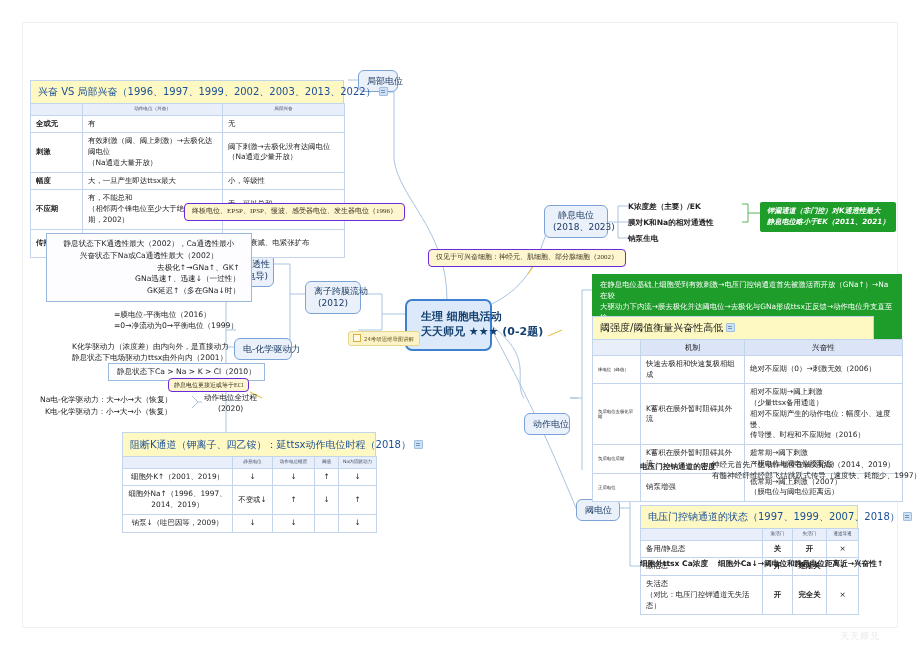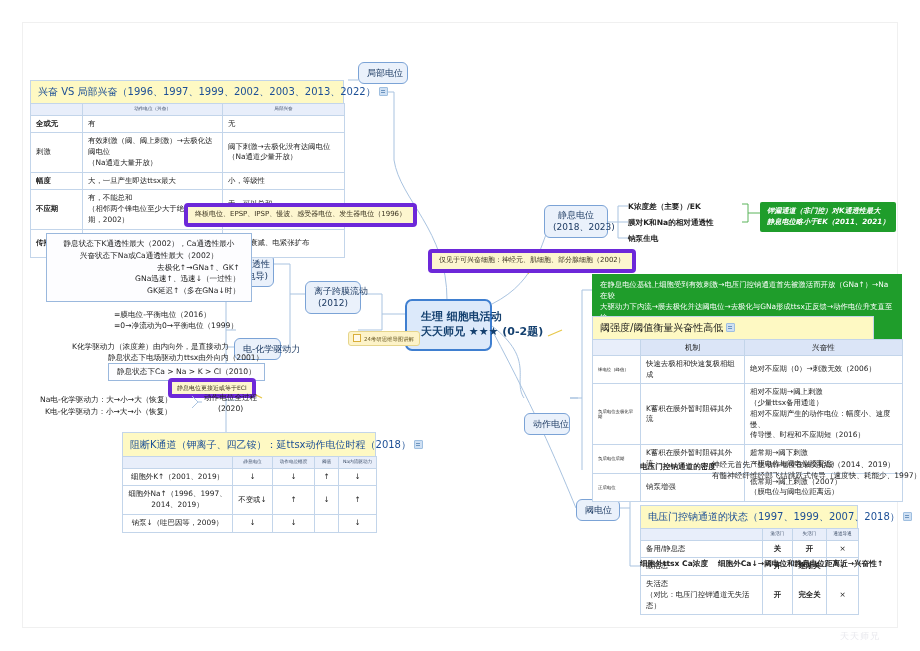--- a/index.html
+++ b/index.html
@@ -64,27 +64,28 @@
     line-height: 1.55;
     padding: 4px 7px;
     color: #1c1c1c;
     white-space: nowrap;
   }
 
   
   .sticky {
     position: absolute;
     background: #fdf6cf;
-    border: 4px solid #6d28d9;
+    border: 1px solid #6d28d9;
     border-radius: 4px;
     font-size: 7px;
     line-height: 1.4;
     padding: 3px 7px;
     color: #3a3320;
     white-space: nowrap;
+    font-family: Liberation Serif, serif;
   }
   .sticky.small { font-size: 6px; padding: 2px 5px; }
 
   
   .greenbox {
     position: absolute;
     background: #1f9d2b;
     color: #ffffff;
     font-size: 7.2px;
     line-height: 1.5;
@@ -267,35 +268,35 @@
   </svg>
 
   <div class="node topic center" style="left:405px; top:299px; width:87px;">
     <div>生理 细胞电活动</div>
     <div>天天师兄 ★★★ (0-2题)</div>
   </div>
   <div class="note-tag" style="left:348px; top:331px;">
     <span class="sq"></span><span>24考研思维导图讲解</span>
   </div>
 
-  <div class="node topic lvl1" style="left:358px; top:62px; width:50px;">
+  <div class="node topic lvl1" style="left:358px; top:70px; width:40px;">
     <span>局部电位</span>
   </div>
 
   <div class="node topic lvl1" style="left:234px; top:254px; width:40px; line-height:1.3;">
     <div>通透性</div>
     <div>(电导)</div>
   </div>
 
   <div class="node topic lvl1" style="left:305px; top:281px; width:56px; line-height:1.3;">
     <div>离子跨膜流动</div>
     <div>(2012)</div>
   </div>
 
-  <div class="node topic lvl1" style="left:234px; top:338px; width:47px;">
+  <div class="node topic lvl1" style="left:234px; top:338px; width:58px;">
     <span>电-化学驱动力</span>
   </div>
 
   <div class="node topic lvl1" style="left:544px; top:205px; width:64px; line-height:1.3;">
     <div>静息电位</div>
     <div>(2018、2023)</div>
   </div>
 
   <div class="node topic lvl1" style="left:524px; top:389px; width:46px;margin-top:24px;">
     <span>动作电位</span>
@@ -320,21 +321,21 @@
           <td>局部兴奋</td>
         </tr>
       </thead>
       <tbody>
         <tr>
           <td class="b" style="font-weight:bold">全或无</td>
           <td>有</td>
           <td>无</td>
         </tr>
         <tr>
-          <td style="font-weight:normal">刺激</td>
+          <td style="font-weight:bold">刺激</td>
           <td>有效刺激（阈、阈上刺激）→去极化达阈电位<br>（Na通道大量开放）</td>
           <td>阈下刺激→去极化没有达阈电位<br>（Na通道少量开放）</td>
         </tr>
         <tr>
           <td style="font-weight:bold">幅度</td>
           <td>大，一旦产生即达ttsx最大</td>
           <td>小，等级性</td>
         </tr>
         <tr>
           <td style="font-weight:bold">不应期</td>
@@ -359,21 +360,21 @@
     <div>兴奋状态下Na或Ca通透性最大（2002）</div>
     <div style="text-align:right; padding-right:4px;">去极化↑→GNa↑、GK↑</div>
     <div style="text-align:right; padding-right:4px;">GNa迅速↑、迅速↓（一过性）</div>
     <div style="text-align:right; padding-right:4px;">GK延迟↑（多在GNa↓时）</div>
   </div>
 
   <div class="plain" style="left:114px; top:309px;">=膜电位-平衡电位（2016）</div>
   <div class="plain" style="left:114px; top:320px;">=0→净流动为0→平衡电位（1999）</div>
 
   <div class="plain" style="left:72px; top:341px;">K化学驱动力（浓度差）由内向外，是直接动力</div>
-  <div class="plain" style="left:72px; top:352px;margin-left:36px;">静息状态下电场驱动力ttsx由外向内（2001）</div>
+  <div class="plain" style="left:72px; top:352px;">静息状态下电场驱动力ttsx由外向内（2001）</div>
 
   <div class="boxed" style="left:108px; top:363px; padding:2px 8px;">
     <span>静息状态下Ca &gt; Na &gt; K &gt; Cl（2010）</span>
   </div>
 
   <div class="sticky small" style="left:168px; top:378px;">
     <span>静息电位更接近或等于ECl</span>
   </div>
 
   <div class="plain" style="left:40px; top:394px;">Na电-化学驱动力：大→小→大（恢复）</div>

